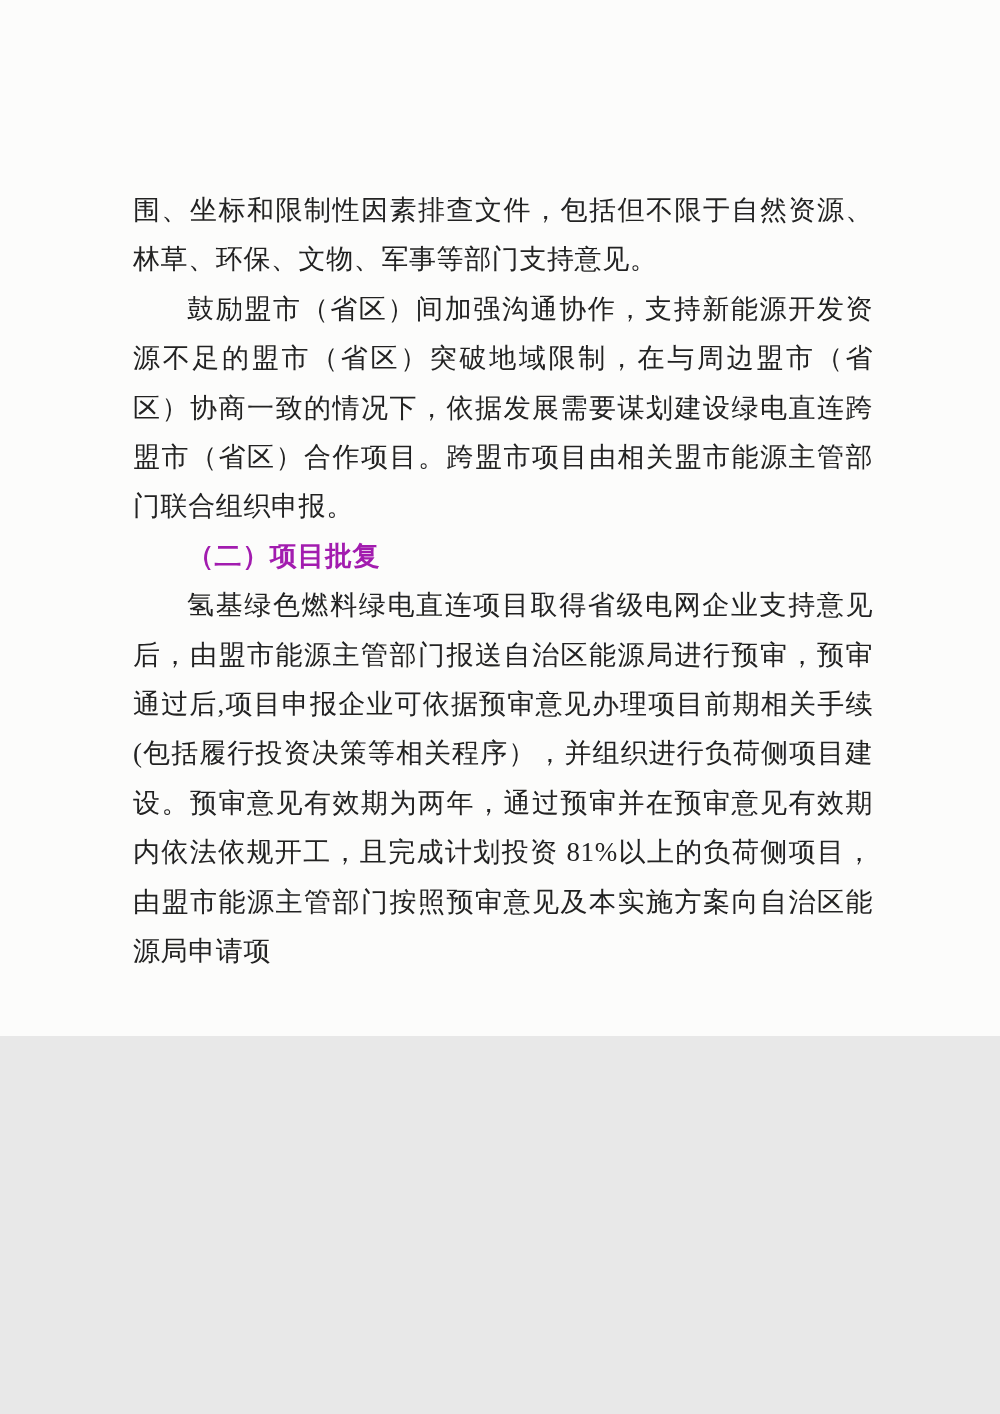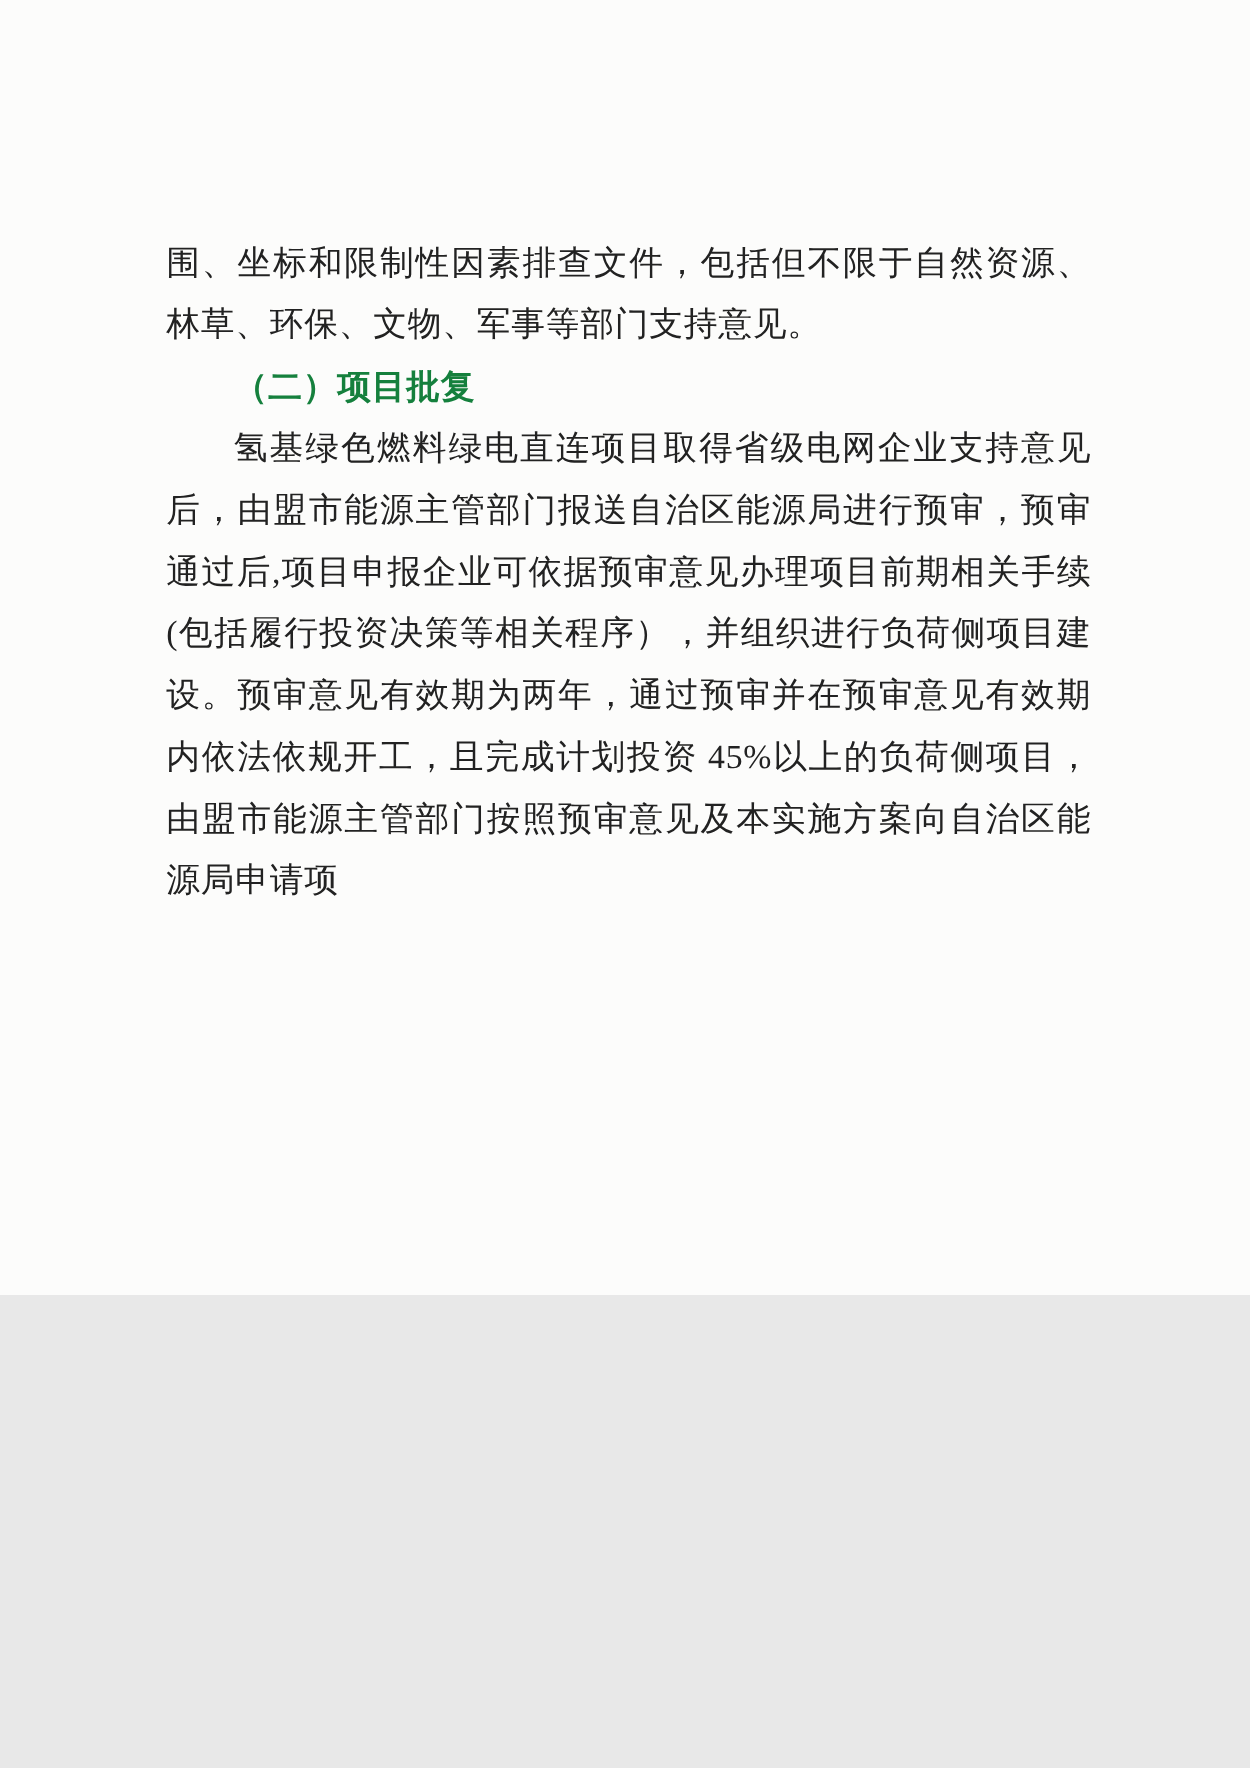--- a/index.html
+++ b/index.html
@@ -29,35 +29,36 @@
     margin: 0;
     font-size: 27px;
     line-height: 49.4px;
     letter-spacing: 0.6px;
   }
   .indent {
     text-indent: 2em;
   }
   .heading {
     font-weight: bold;
-    color: #15803d;
+    color: #a21caf;
   }
   .footer {
     position: absolute;
     left: 135px;
     top: 1300px;
     font-size: 25px;
     letter-spacing: 4px;
     color: #3a3a3a;
   }
 </style>
 </head>
 <body>
 
 <div class="page">
   <div class="content">
     <p class="para">围、坐标和限制性因素排查文件，包括但不限于自然资源、林草、环保、文物、军事等部门支持意见。</p>
+    <p class="para indent">鼓励盟市（省区）间加强沟通协作，支持新能源开发资源不足的盟市（省区）突破地域限制，在与周边盟市（省区）协商一致的情况下，依据发展需要谋划建设绿电直连跨盟市（省区）合作项目。跨盟市项目由相关盟市能源主管部门联合组织申报。</p>
     <p class="para indent heading">（二）项目批复</p>
-    <p class="para indent">氢基绿色燃料绿电直连项目取得省级电网企业支持意见后，由盟市能源主管部门报送自治区能源局进行预审，预审通过后,项目申报企业可依据预审意见办理项目前期相关手续(包括履行投资决策等相关程序），并组织进行负荷侧项目建设。预审意见有效期为两年，通过预审并在预审意见有效期内依法依规开工，且完成计划投资 45%以上的负荷侧项目，由盟市能源主管部门按照预审意见及本实施方案向自治区能源局申请项</p>
+    <p class="para indent">氢基绿色燃料绿电直连项目取得省级电网企业支持意见后，由盟市能源主管部门报送自治区能源局进行预审，预审通过后,项目申报企业可依据预审意见办理项目前期相关手续(包括履行投资决策等相关程序），并组织进行负荷侧项目建设。预审意见有效期为两年，通过预审并在预审意见有效期内依法依规开工，且完成计划投资 81%以上的负荷侧项目，由盟市能源主管部门按照预审意见及本实施方案向自治区能源局申请项</p>
   </div>
 
   <div class="footer">— 8 —</div>
 </div>
 
 </body></html>

